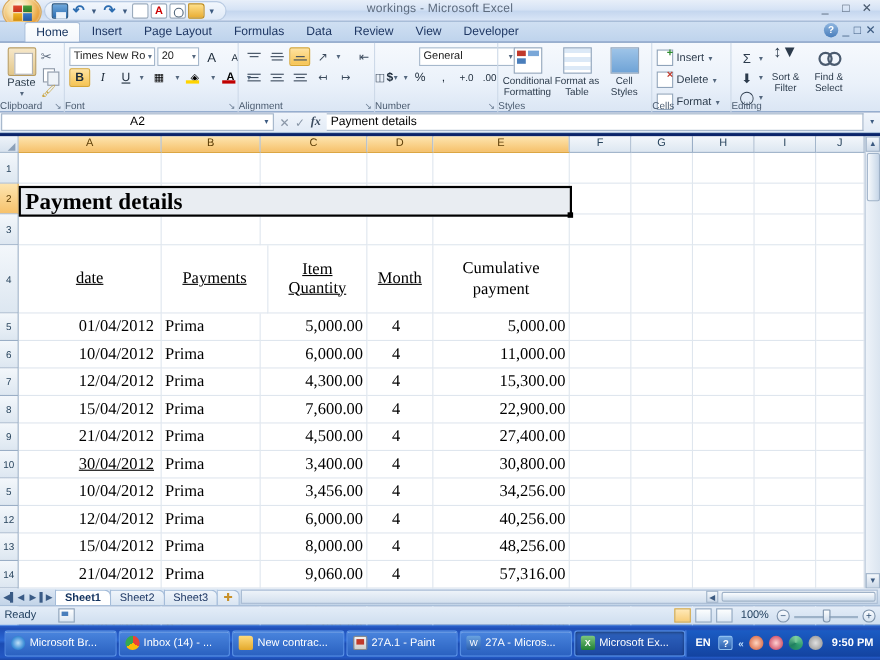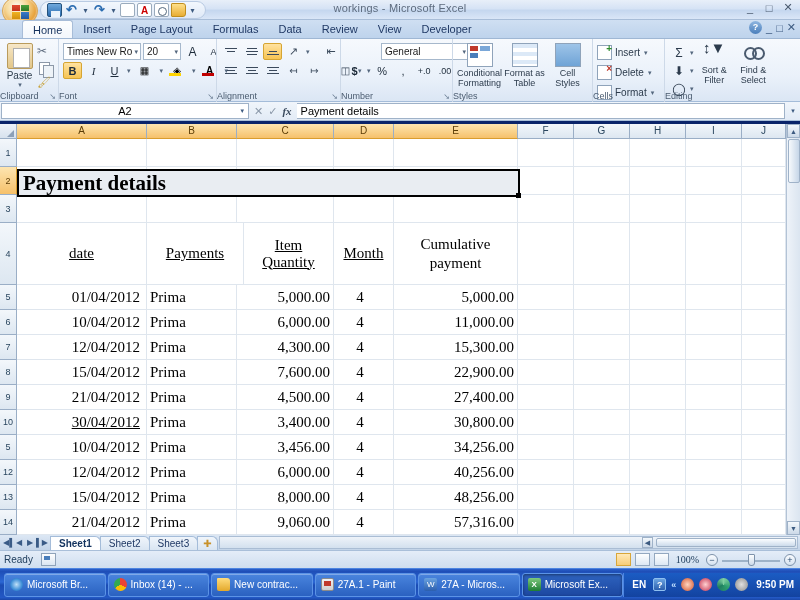--- a/index.html
+++ b/index.html
@@ -264,27 +264,27 @@
     background:linear-gradient(#f4f8fc,#ccd9e8);border:1px solid #9fb2c8;font-size:7px;color:#3c5a80;
     display:flex;align-items:center;justify-content:center;}
 
   
   .statusbar {
     position:absolute; left:0; top:550px; width:800px; height:18px;
     background:linear-gradient(to bottom,#e4edf8,#cfdeef);
     border-top:1px solid #a9bfd9; display:flex; align-items:center;
     font-size:10px; color:#22405f; padding:0 4px;
   }
-  .sb-ready{padding-right:8px;text-align:center;}
+  .sb-ready{padding-right:20px;text-align:center;}
   .sb-ico{width:15px;height:13px;background:linear-gradient(#fefefe,#dbe6f2);border:1px solid #8fa3ba;position:relative;}
   .sb-ico:after{content:"";position:absolute;left:2px;top:2px;width:6px;height:4px;background:#4a7ebb;}
   .sb-right{margin-left:auto;display:flex;align-items:center;gap:4px;}
   .viewbtn{width:15px;height:13px;border:1px solid #93a8c0;background:linear-gradient(#fdfefe,#dde8f4);position:relative;}
   .viewbtn.on{background:linear-gradient(#ffe9b8,#f7cd79);border-color:#d8a63a;}
-  .zoomtxt{padding:0 3px;font-family:Liberation Serif, serif;}
+  .zoomtxt{padding:0 3px;}
   .zmbtn{width:12px;height:12px;border-radius:50%;border:1px solid #7e93ab;background:linear-gradient(#fafcff,#d5e2f0);
     font-size:9px;line-height:10px;text-align:center;color:#2c4c70;}
   .zslider{width:58px;height:12px;position:relative;}
   .zslider:before{content:"";position:absolute;left:0;right:0;top:6px;height:2px;background:#9db2c8;}
   .zhandle{position:absolute;left:26px;top:0;width:7px;height:12px;background:linear-gradient(#fdfefe,#ccdaea);
     border:1px solid #7e93ab;border-radius:1px 1px 3px 3px;}
 
   
   .taskbar {
     position:absolute; left:0; top:568px; width:800px; height:32px;

